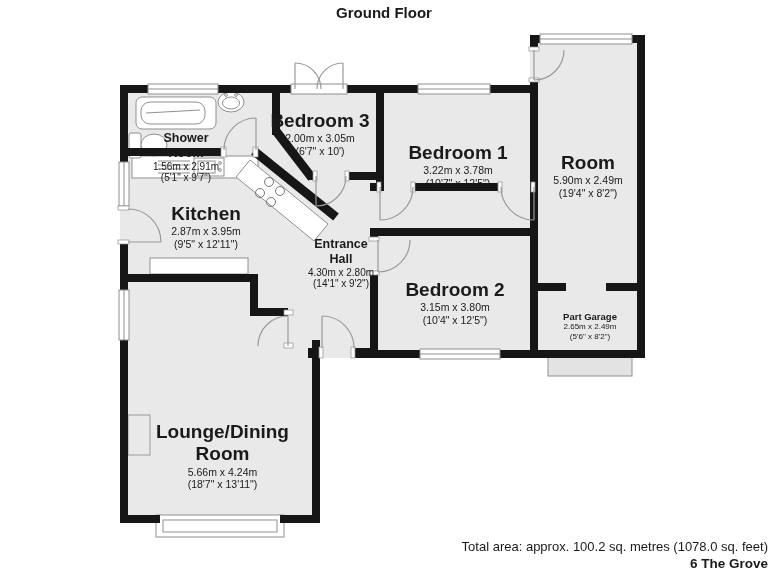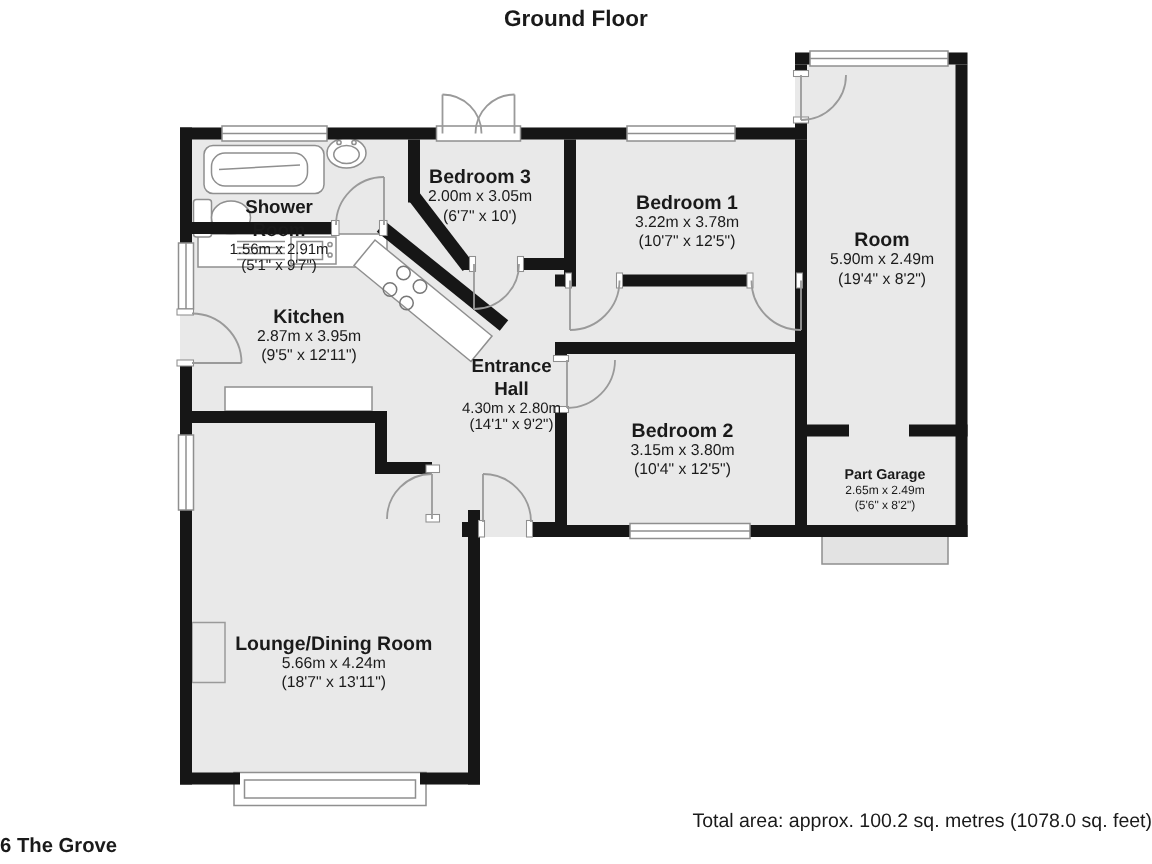--- a/index.html
+++ b/index.html
@@ -1,25 +1,25 @@
 <!DOCTYPE html>
 <html><head>
 <meta charset="utf-8">
 <style>
   html,body{margin:0;padding:0;background:#fff;}
   #stage{position:relative;width:768px;height:576px;background:#fff;overflow:hidden;
          font-family:"Liberation Sans",sans-serif;color:#1a1a1a;}
   .title{position:absolute;left:0;top:4px;width:768px;text-align:center;
          font-size:15px;font-weight:bold;}
   .footer1{position:absolute;left:0;top:539px;width:768px;text-align:right;font-size:13px;}
-  .footer2{position:absolute;left:0;top:556px;width:768px;text-align:left;
+  .footer2{position:absolute;left:0;top:556px;width:768px;text-align:right;
            font-size:13.5px;font-weight:bold;}
   svg{position:absolute;left:0;top:0;}
   .room-label{position:absolute;text-align:center;line-height:1.18;}
-  .rn{font-weight:bold;font-size:13px;}
+  .rn{font-weight:bold;font-size:19px;}
   .rd{font-size:10.5px;}
   .sm .rn{font-size:9.5px;line-height:1.1;}
   .sm .rd{font-size:8px;line-height:1.15;}
 </style>
 </head>
 <body>
 
 <div id="stage">
 
   <div class="title">Ground Floor</div>
@@ -220,21 +220,21 @@
     <div class="rd" style="font-size:10px">1.56m x 2.91m</div>
     <div class="rd" style="font-size:10px">(5'1" x 9'7")</div>
   </div>
 
   <div class="room-label" style="left:257px;top:110px;width:126px;">
     <div class="rn">Bedroom 3</div>
     <div class="rd">2.00m x 3.05m</div>
     <div class="rd">(6'7" x 10')</div>
   </div>
 
-  <div class="room-label" style="left:394px;top:127px;width:128px;">
+  <div class="room-label" style="left:394px;top:142px;width:128px;">
     <div class="rn">Bedroom 1</div>
     <div class="rd">3.22m x 3.78m</div>
     <div class="rd">(10'7" x 12'5")</div>
   </div>
 
   <div class="room-label" style="left:529px;top:152px;width:118px;">
     <div class="rn">Room</div>
     <div class="rd">5.90m x 2.49m</div>
     <div class="rd">(19'4" x 8'2")</div>
   </div>

